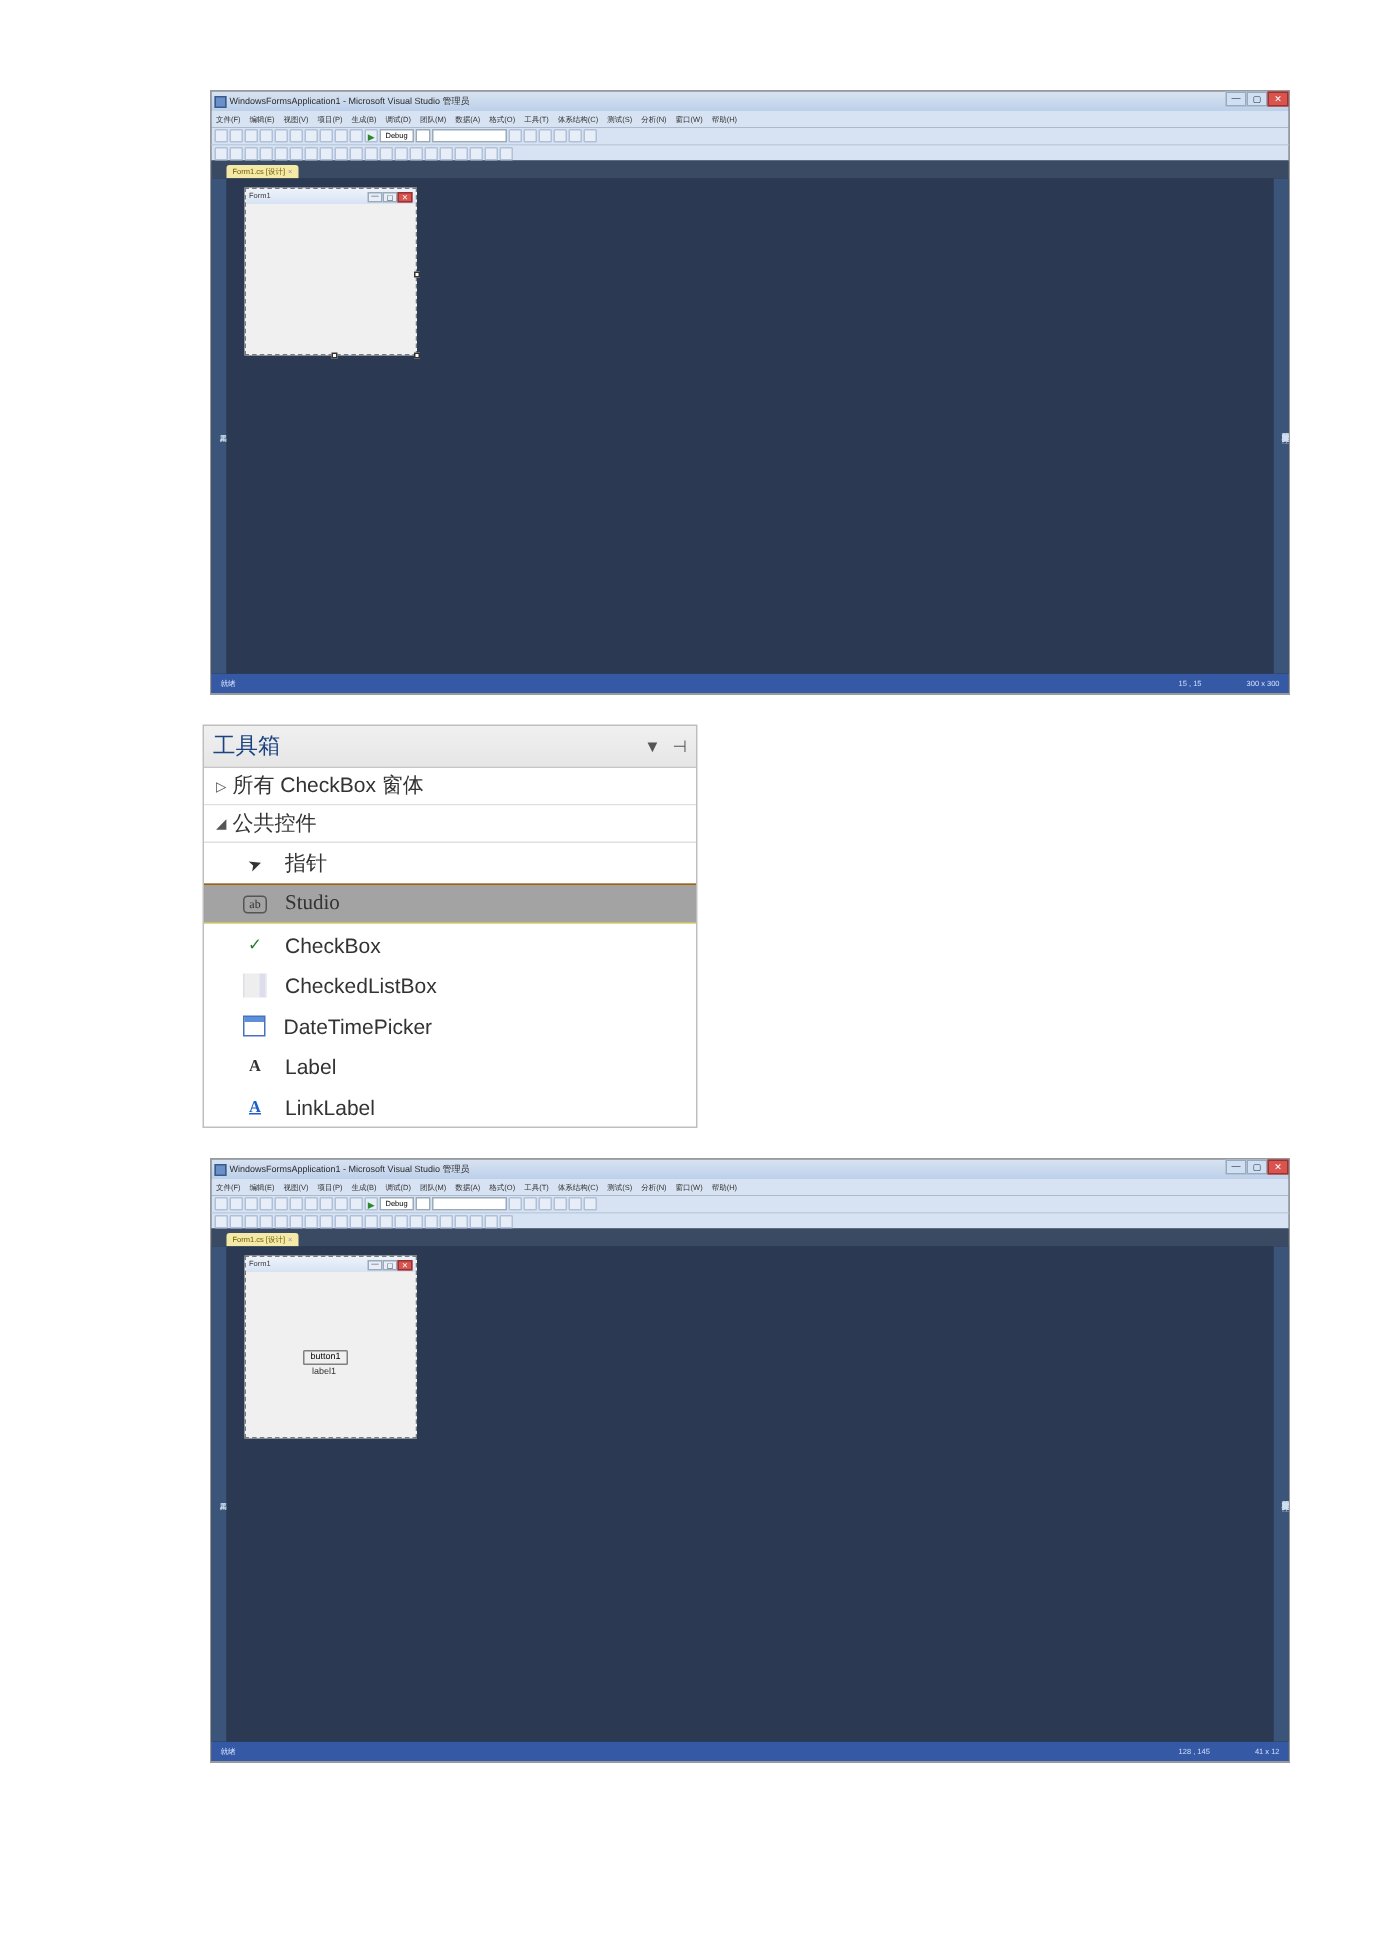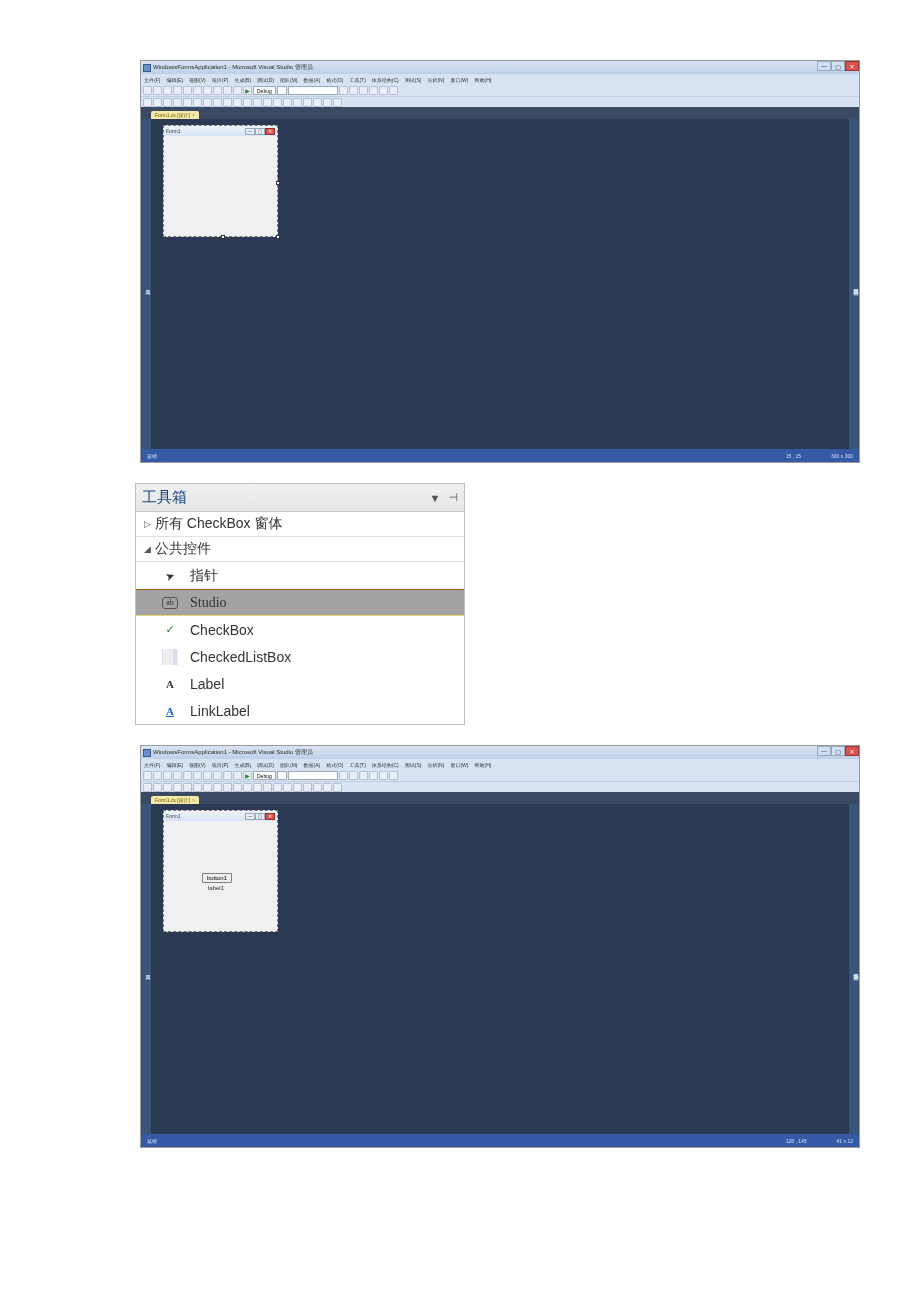--- a/index.html
+++ b/index.html
@@ -194,20 +194,24 @@
   </div>
   <div class="item">
     <span class="icn icn-chk">✓</span>
     <span>CheckBox</span>
   </div>
   <div class="item">
     <span class="icn icn-clb"></span>
     <span>CheckedListBox</span>
   </div>
   <div class="item">
+    <span class="icn-dtp"></span>
+    <span>DateTimePicker</span>
+  </div>
+  <div class="item">
     <span class="icn icn-lbl">A</span>
     <span>Label</span>
   </div>
   <div class="item">
     <span class="icn icn-llb">A</span>
     <span>LinkLabel</span>
   </div>
 </div>
 
 <div class="vs" style="margin-top:20px;">

